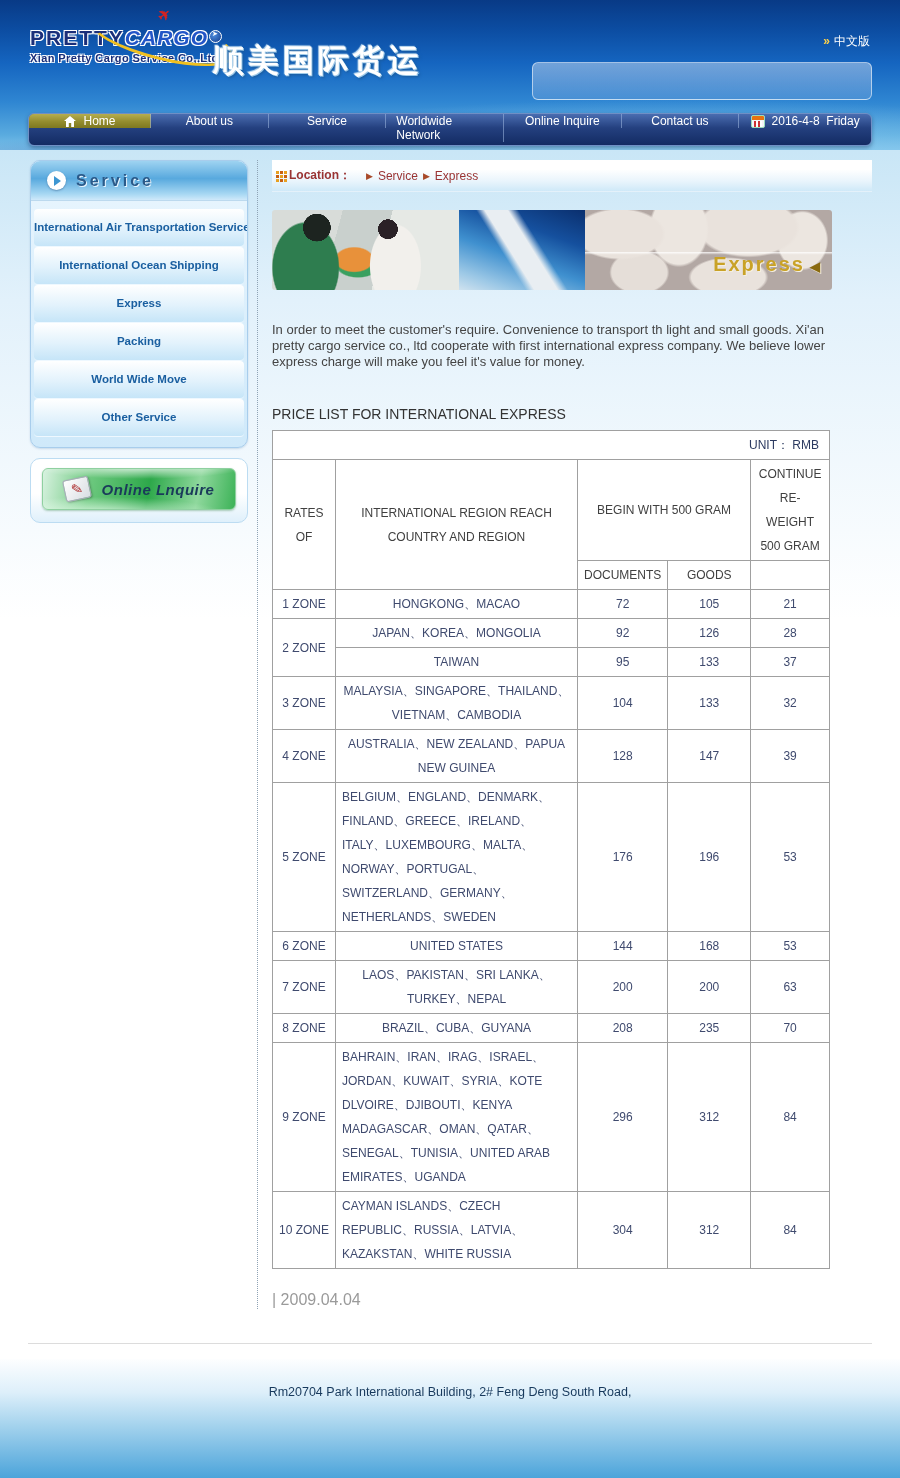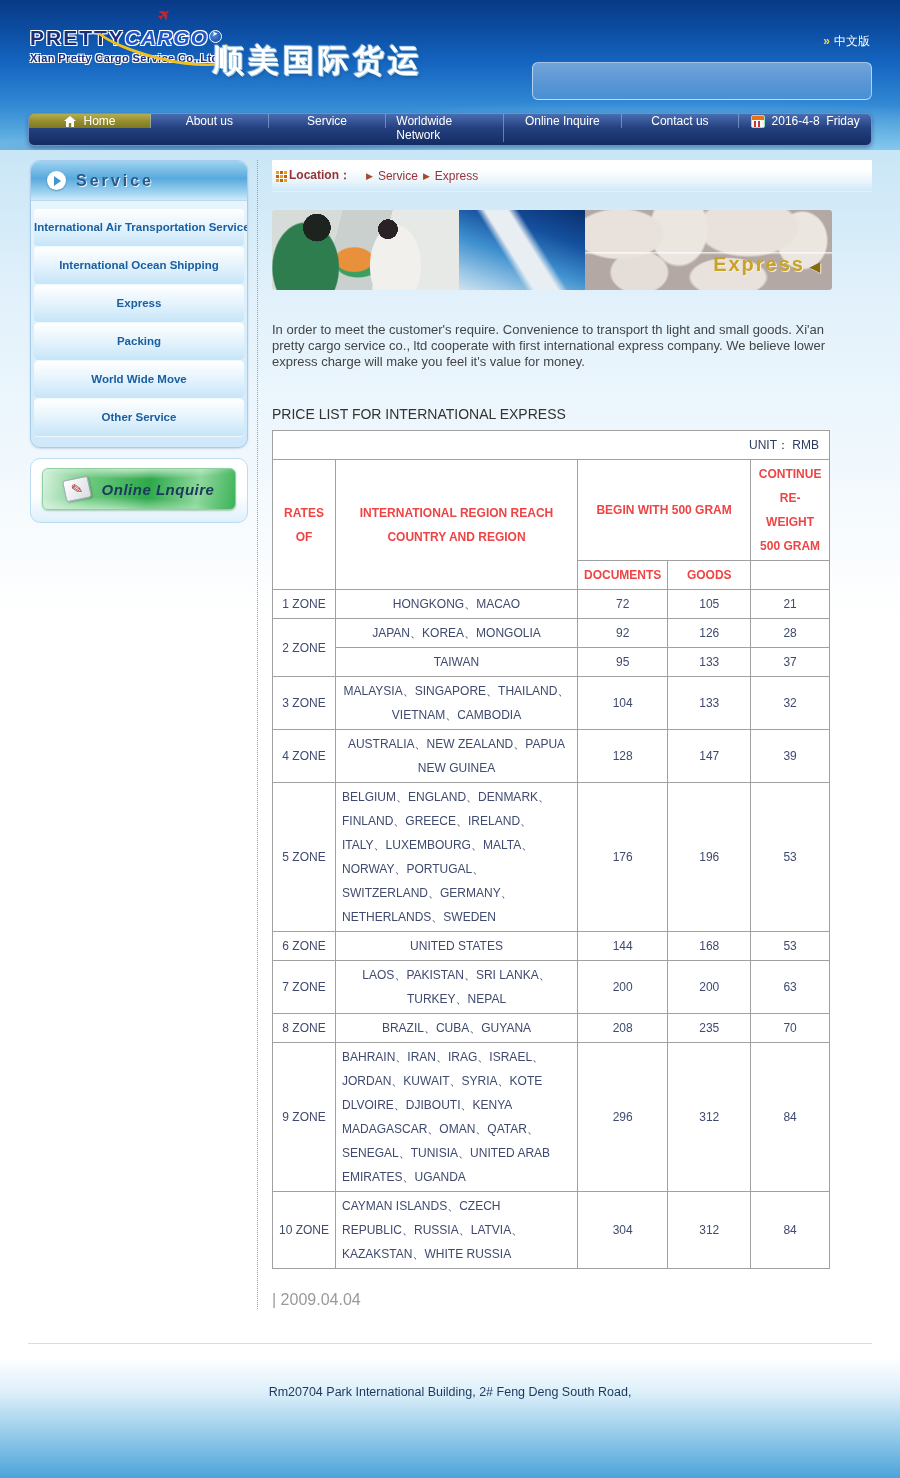--- a/index.html
+++ b/index.html
@@ -225,21 +225,21 @@
   .article-body { font-size: 13px; color: #444444; line-height: 16px; }
   .price-title { margin-top: 36px; font-size: 14px; color: #333333; }
 
   
   .price-table { margin-top: 8px; border-collapse: collapse; width: 558px; background: #ffffff; }
   .price-table td, .price-table th {
     border: 1px solid #a0a0a0; font-size: 12px; color: #3f4a6e;
     text-align: center; padding: 2px 6px; line-height: 24px; font-weight: normal;
   }
   .price-table .unit-cell { text-align: right; color: #2c3a60; padding-right: 10px; height: 25px; }
-  .price-table th { font-weight: bold; color: #ef4444; }
+  .price-table th { font-weight: normal; color: #404040; }
   .price-table .h-main { height: 80px; }
   .price-table .h-sub { height: 26px; }
   .price-table td.al { text-align: left; }
   .zone-cell { white-space: nowrap; }
 
   .date-stamp { margin-top: 22px; font-size: 16px; color: #9a9a9a; }
 
   .pre-footer { border-top: 1px solid #dcdcdc; margin: 34px 28px 0; height: 16px; }
 
   

